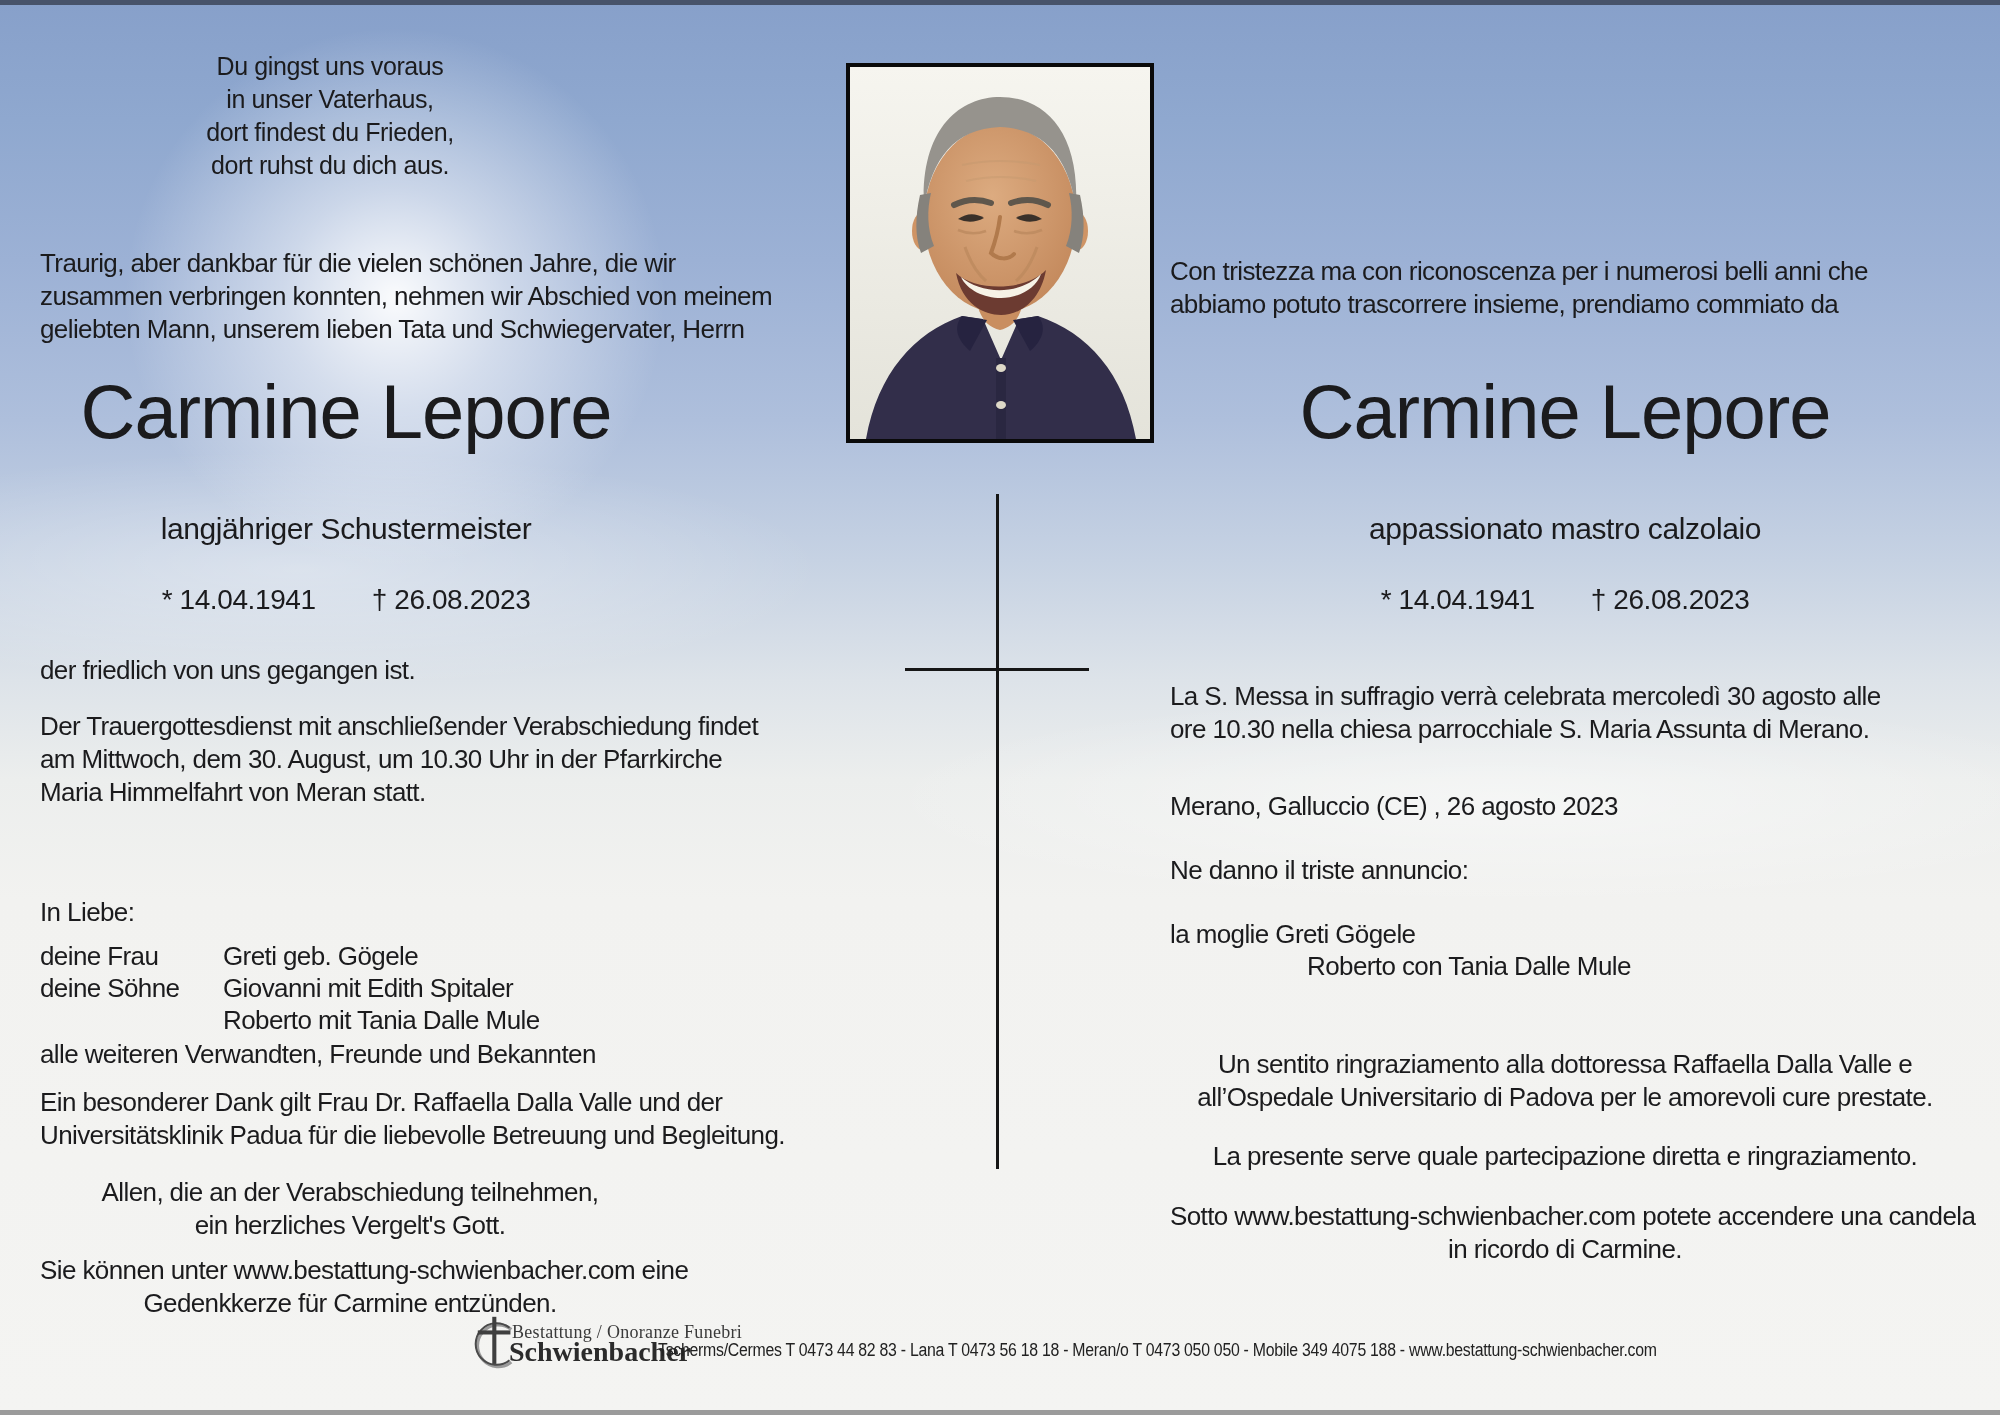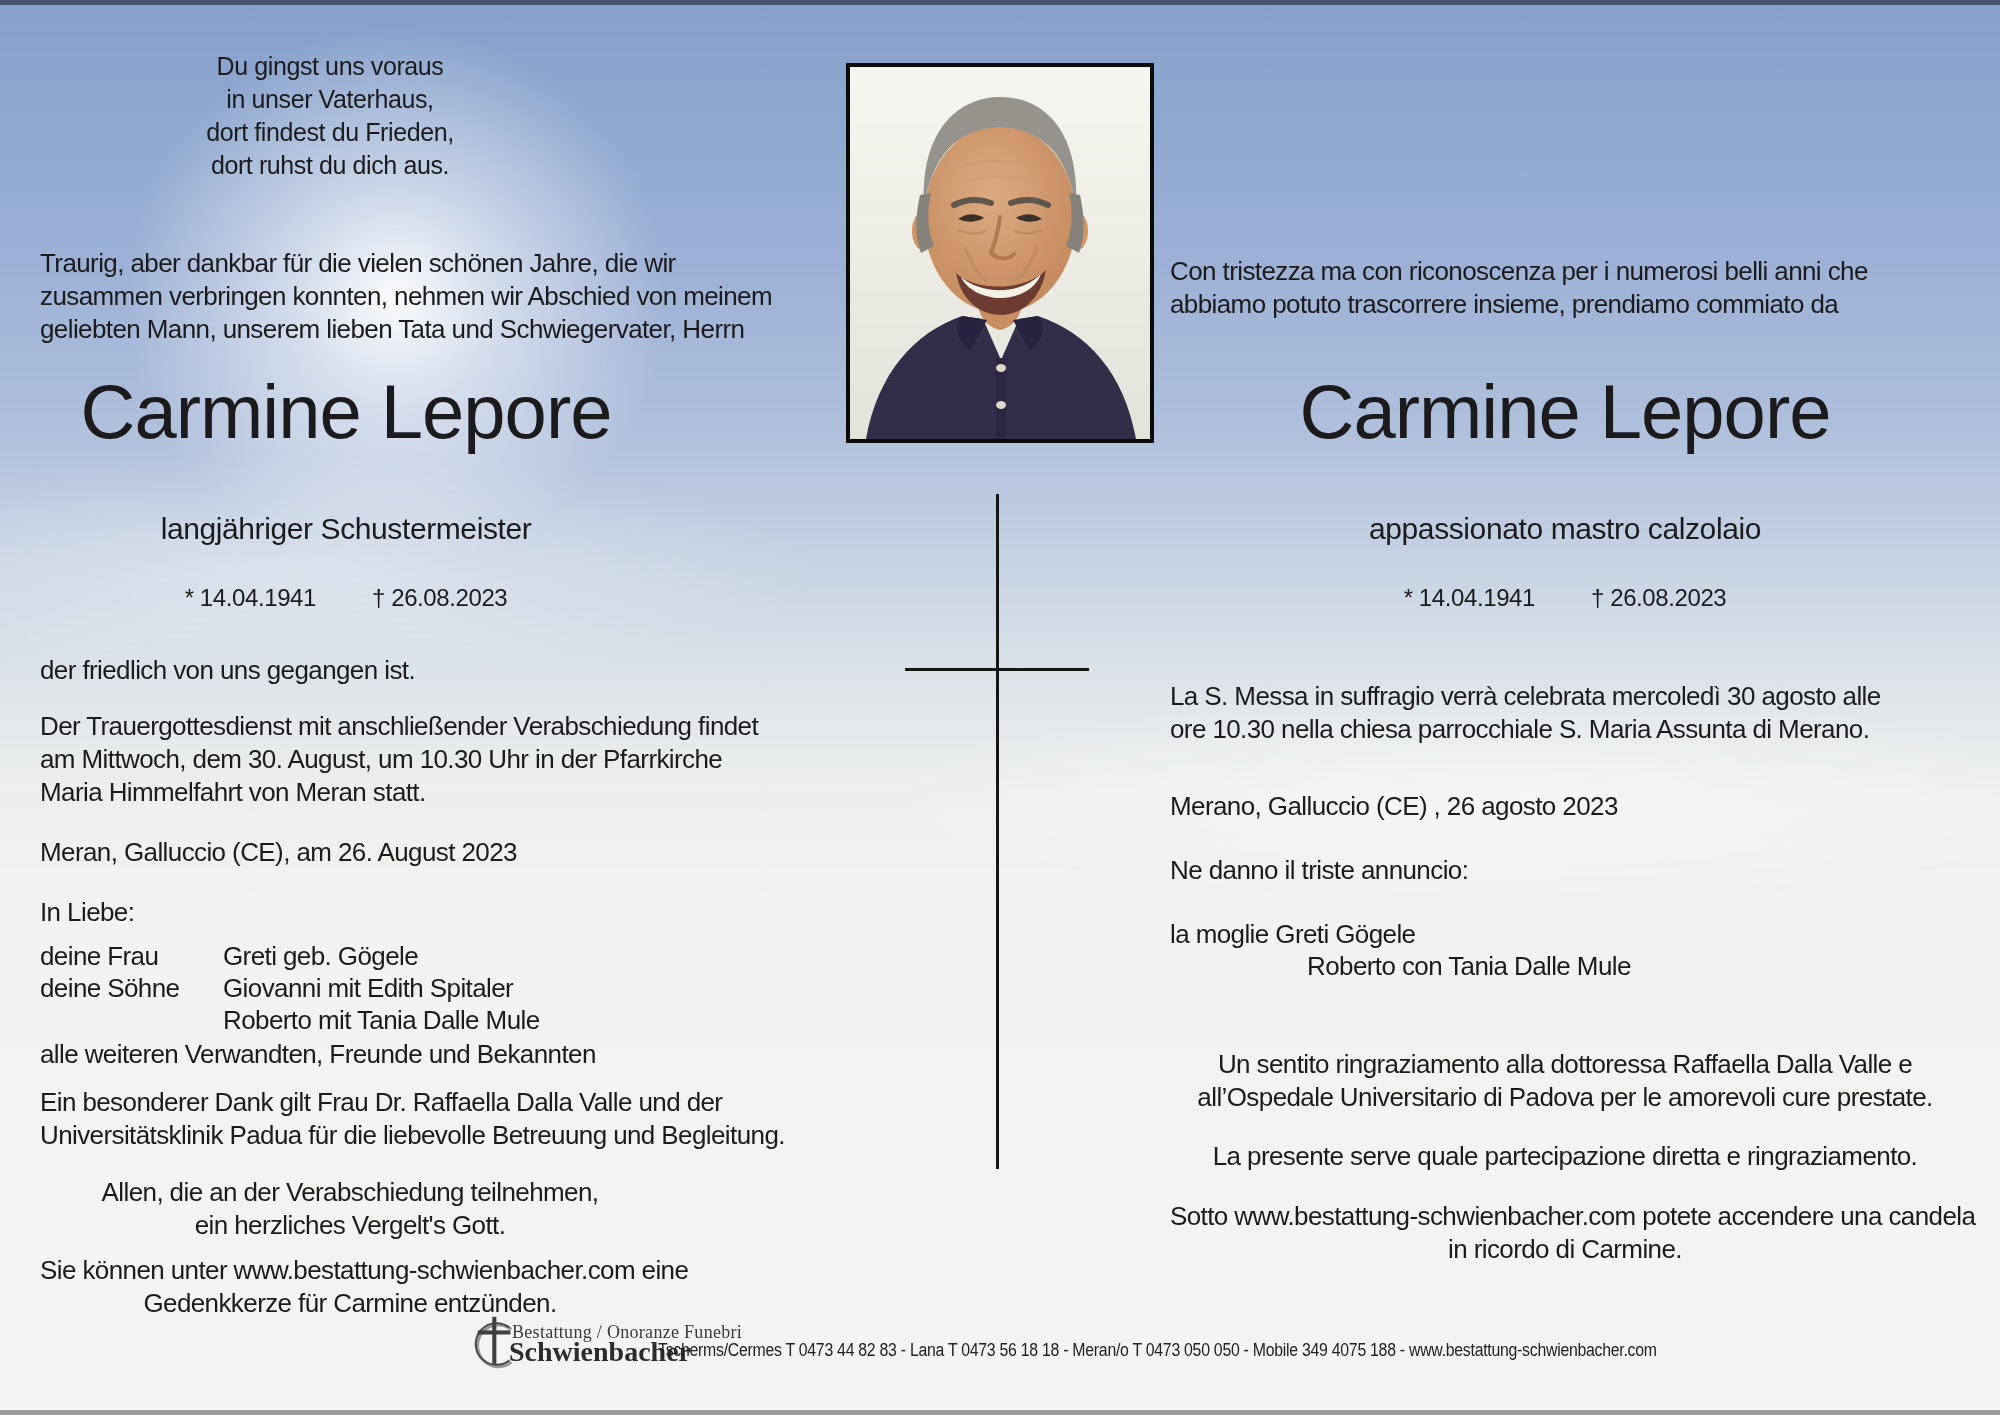--- a/index.html
+++ b/index.html
@@ -18,21 +18,21 @@
   .strip-top{position:absolute;left:0;top:0;width:2000px;height:5px;background:#47536a;}
   .strip-bottom{position:absolute;left:0;top:1410px;width:2000px;height:5px;background:#9b9b9b;}
 
   .abs{position:absolute;}
   .pre{white-space:pre;}
   .txt{font-size:26px;line-height:33px;letter-spacing:-.6px;}
   .poem{font-size:25px;line-height:33px;letter-spacing:-.4px;}
   .center{text-align:center;}
   .bigname{font-size:76px;letter-spacing:-1px;font-weight:400;}
   .sub{font-size:30px;letter-spacing:-.4px;}
-  .dates{display:flex;justify-content:center;gap:56px;font-size:24px;letter-spacing:-.4px;text-align:right;}
+  .dates{display:flex;justify-content:center;gap:56px;font-size:28px;letter-spacing:-.4px;text-align:right;}
   .famrow{display:flex;font-size:26px;line-height:32px;letter-spacing:-.6px;}
   .flab-de{flex:0 0 183px;}
   .flab-it{flex:0 0 137px;}
 
   .photo-frame{
     left:846px;top:63px;width:308px;height:380px;box-sizing:border-box;
     border:4px solid #0a0a0a;background:#efeee6;
   }
   .photo-frame svg{display:block;width:100%;height:100%;}
 
@@ -70,21 +70,20 @@
     <span>* 14.04.1941</span>
     <span>† 26.08.2023</span>
   </div>
 
   <div class="abs txt pre" style="left:40px;top:654px;">der friedlich von uns gegangen ist.</div>
 
   <div class="abs txt pre" style="left:40px;top:710px;">Der Trauergottesdienst mit anschließender Verabschiedung findet
 am Mittwoch, dem 30. August, um 10.30 Uhr in der Pfarrkirche
 Maria Himmelfahrt von Meran statt.</div>
 
-  <div class="abs txt pre" style="left:40px;top:836px;">Meran, Galluccio (CE), am 26. August 2023</div>
 
   <div class="abs txt pre" style="left:40px;top:896px;">In Liebe:</div>
 
   <div class="abs" style="left:40px;top:940px;width:640px;">
     <div class="famrow">
       <span class="flab-de">deine Frau</span>
       <span>Greti geb. Gögele</span>
     </div>
     <div class="famrow">
       <span class="flab-de">deine Söhne</span>

